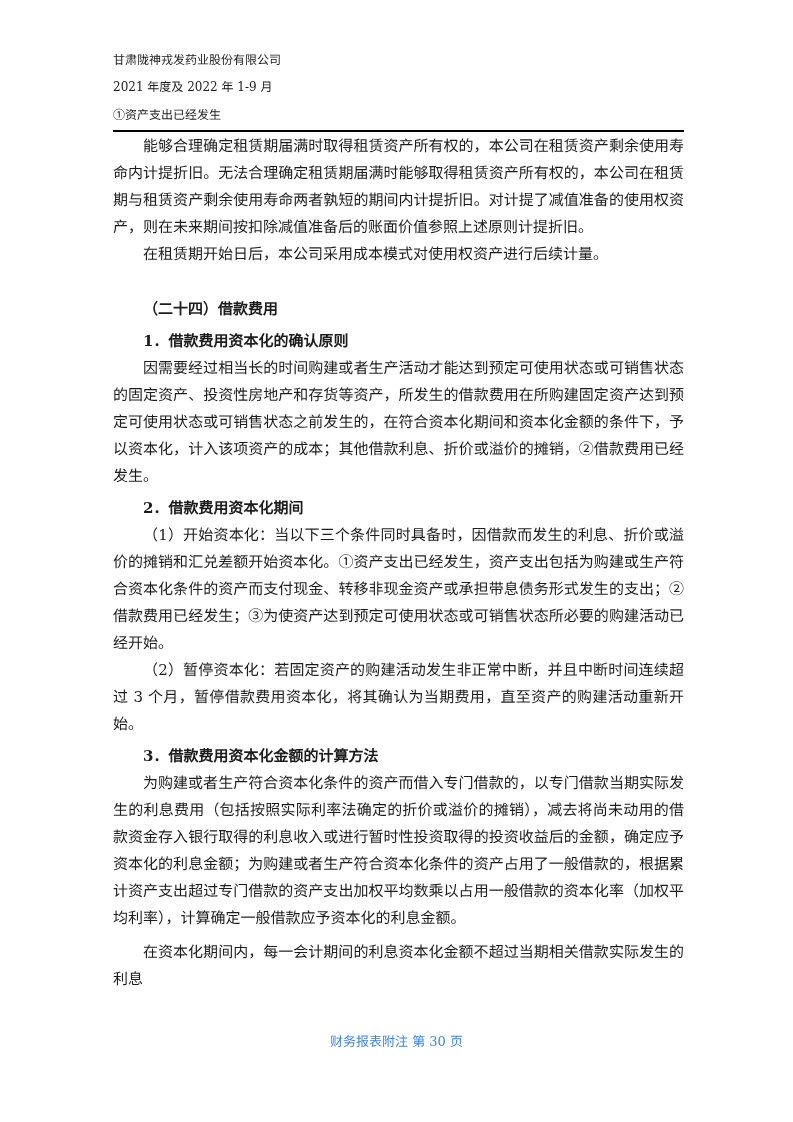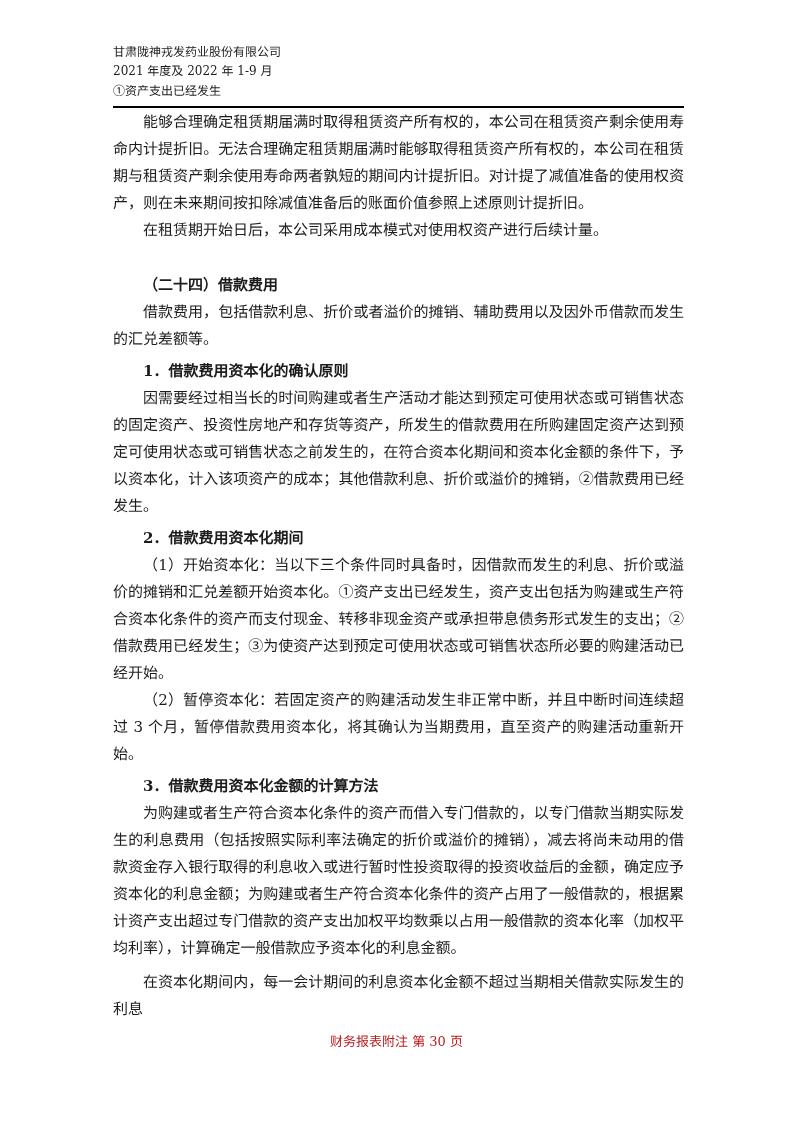--- a/index.html
+++ b/index.html
@@ -19,20 +19,21 @@
     overflow: hidden;
   }
   .doc-header {
     font-size: 12px;
     line-height: 19.4px;
     border-bottom: 2px solid #000000;
     padding-bottom: 5px;
   }
   .doc-header .hline {
     white-space: nowrap;
+    margin-top: 8px;
   }
   .doc-body {
     margin-top: 1px;
     font-size: 15px;
     line-height: 27px;
     text-align: justify;
   }
   .para {
     margin: 0;
     text-indent: 2em;
@@ -45,39 +46,38 @@
   .heading.lvl-1 { margin-top: 28px; }
   .heading.lvl-2 { margin-top: 5px; }
   .para.spaced-top { margin-top: 7px; }
   .doc-footer {
     position: absolute;
     left: 0;
     top: 1031px;
     width: 793px;
     text-align: center;
     font-size: 13px;
-    color: #b91c1c;
+    color: #3b82f6;
   }
 </style>
 </head>
 <body>
 
 <div class="page">
 
   <div class="doc-header">
     <div class="hline">甘肃陇神戎发药业股份有限公司</div>
     <div class="hline">2021 年度及 2022 年 1-9 月</div>
     <div class="hline">①资产支出已经发生</div>
   </div>
 
   <div class="doc-body">
     <p class="para">能够合理确定租赁期届满时取得租赁资产所有权的，本公司在租赁资产剩余使用寿命内计提折旧。无法合理确定租赁期届满时能够取得租赁资产所有权的，本公司在租赁期与租赁资产剩余使用寿命两者孰短的期间内计提折旧。对计提了减值准备的使用权资产，则在未来期间按扣除减值准备后的账面价值参照上述原则计提折旧。</p>
     <p class="para">在租赁期开始日后，本公司采用成本模式对使用权资产进行后续计量。</p>
     <p class="heading lvl-1">（二十四）借款费用</p>
-    <p class="para">借款费用，包括借款利息、折价或者溢价的摊销、辅助费用以及因外币借款而发生的汇兑差额等。</p>
     <p class="heading lvl-2">1．借款费用资本化的确认原则</p>
     <p class="para">因需要经过相当长的时间购建或者生产活动才能达到预定可使用状态或可销售状态的固定资产、投资性房地产和存货等资产，所发生的借款费用在所购建固定资产达到预定可使用状态或可销售状态之前发生的，在符合资本化期间和资本化金额的条件下，予以资本化，计入该项资产的成本；其他借款利息、折价或溢价的摊销，②借款费用已经发生。</p>
     <p class="heading lvl-2">2．借款费用资本化期间</p>
     <p class="para">（1）开始资本化：当以下三个条件同时具备时，因借款而发生的利息、折价或溢价的摊销和汇兑差额开始资本化。①资产支出已经发生，资产支出包括为购建或生产符合资本化条件的资产而支付现金、转移非现金资产或承担带息债务形式发生的支出；②借款费用已经发生；③为使资产达到预定可使用状态或可销售状态所必要的购建活动已经开始。</p>
     <p class="para">（2）暂停资本化：若固定资产的购建活动发生非正常中断，并且中断时间连续超过 3 个月，暂停借款费用资本化，将其确认为当期费用，直至资产的购建活动重新开始。</p>
     <p class="heading lvl-2">3．借款费用资本化金额的计算方法</p>
     <p class="para">为购建或者生产符合资本化条件的资产而借入专门借款的，以专门借款当期实际发生的利息费用（包括按照实际利率法确定的折价或溢价的摊销），减去将尚未动用的借款资金存入银行取得的利息收入或进行暂时性投资取得的投资收益后的金额，确定应予资本化的利息金额；为购建或者生产符合资本化条件的资产占用了一般借款的，根据累计资产支出超过专门借款的资产支出加权平均数乘以占用一般借款的资本化率（加权平均利率），计算确定一般借款应予资本化的利息金额。</p>
     <p class="para spaced-top">在资本化期间内，每一会计期间的利息资本化金额不超过当期相关借款实际发生的利息</p>
   </div>
 

